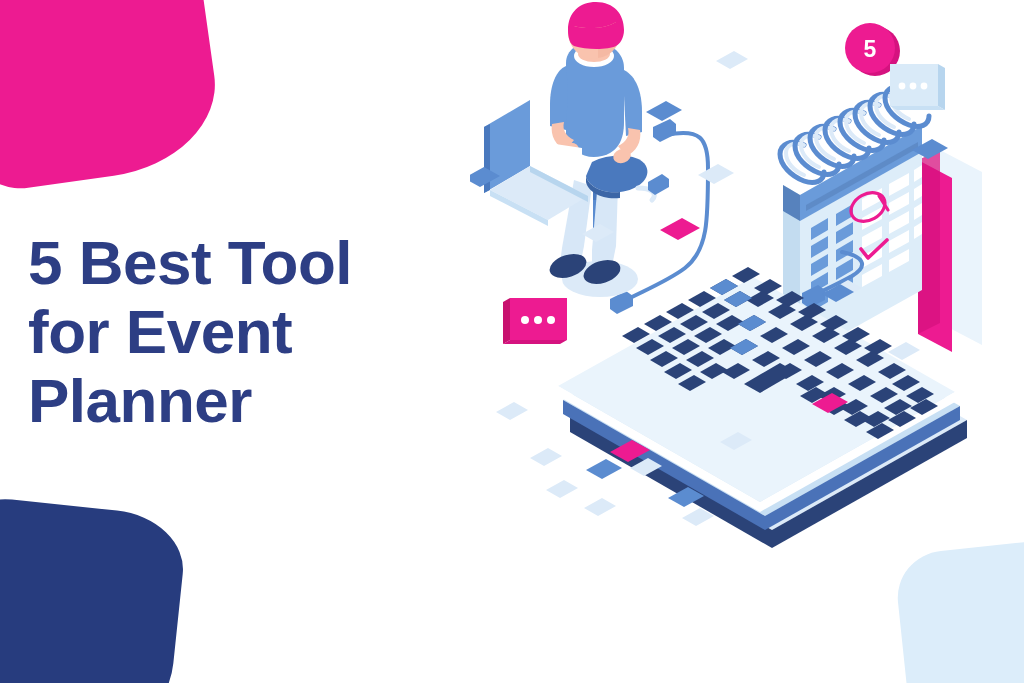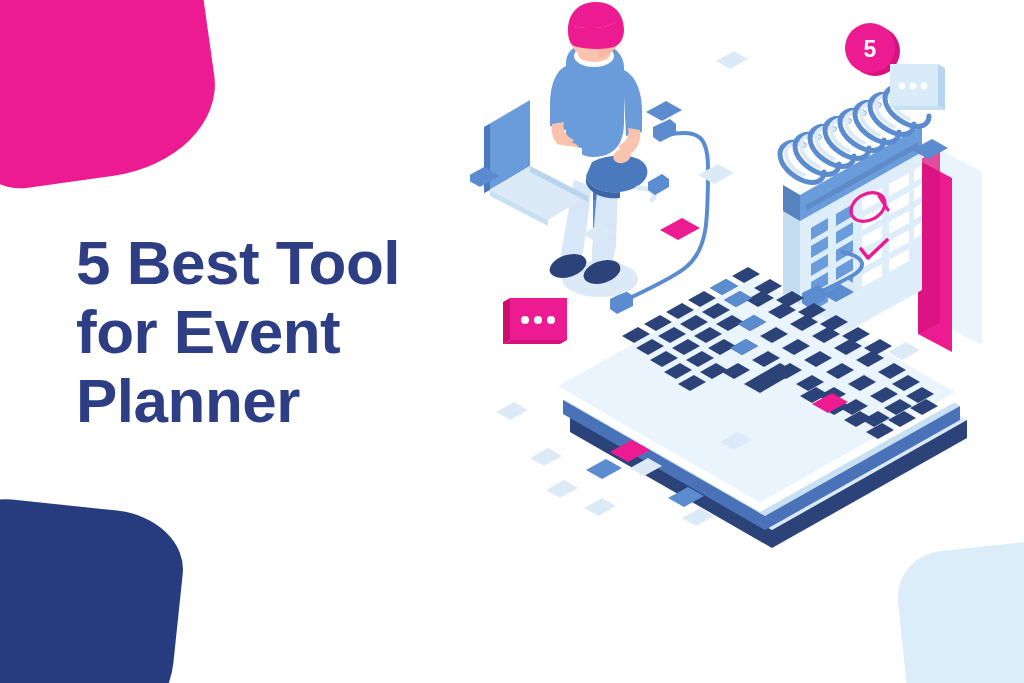--- a/index.html
+++ b/index.html
@@ -54,21 +54,20 @@
     position: absolute;
     left: 28px;
     top: 186px;
     width: 470px;
     color: #2D3E84;
     font-size: 62px;
     line-height: 1.12;
     font-weight: 700;
     letter-spacing: -0.5px;
     white-space: pre-line;
-    margin-left: 48px;
   }
 
   
   #illustration {
     position: absolute;
     left: 470px;
     top: 0px;
     width: 554px;
     height: 683px;
   }

